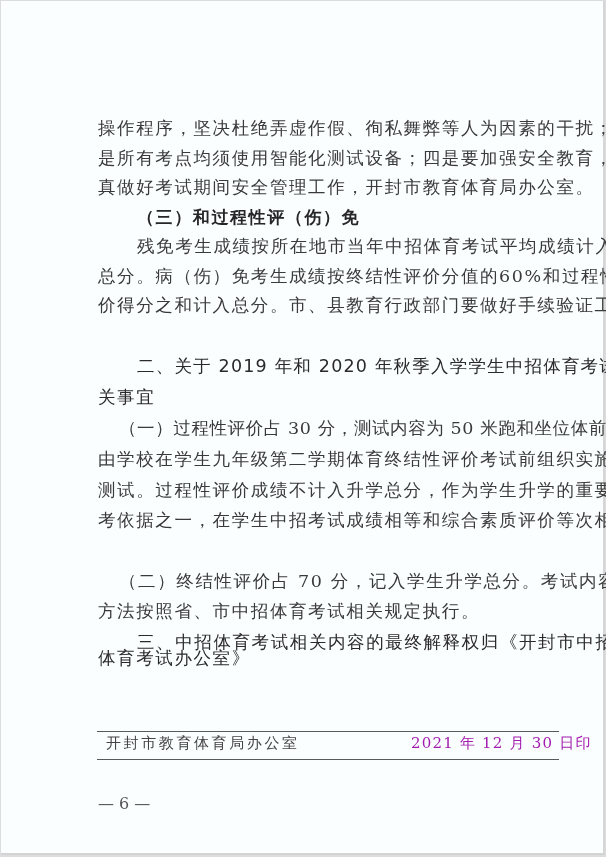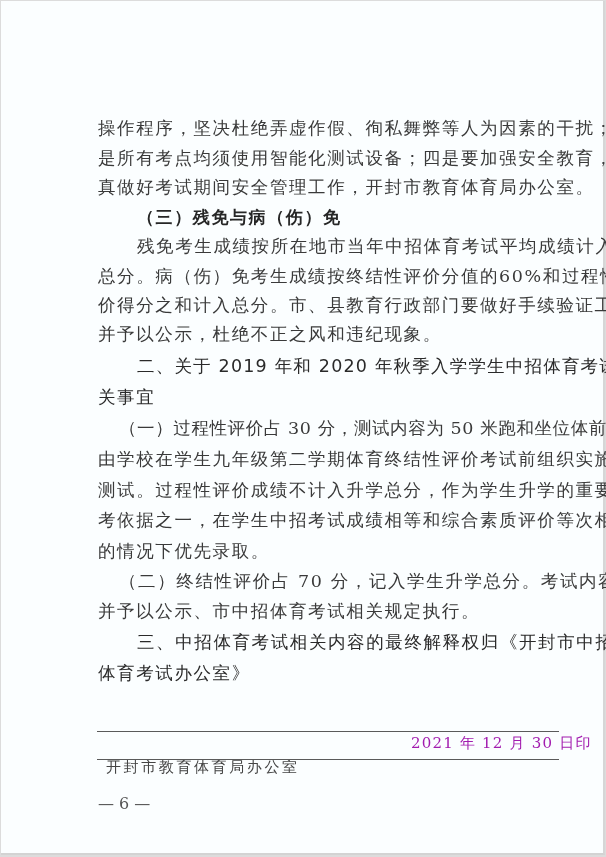--- a/index.html
+++ b/index.html
@@ -53,21 +53,20 @@
     background: #5a5a5a;
   }
   .footer-left {
     position: absolute;
     left: 105px;
     top: 733px;
     font-family: "DejaVu Serif", "Liberation Serif", serif;
     font-size: 15px;
     color: #444;
     letter-spacing: 2.6px;
-    margin-top: 24px;
   }
   .footer-right {
     position: absolute;
     left: 410px;
     top: 733px;
     font-family: "DejaVu Serif", "Liberation Serif", serif;
     font-size: 15px;
     color: #a21caf;
     letter-spacing: 1.2px;
   }
@@ -82,41 +81,39 @@
 </style>
 </head>
 <body>
 
 <div class="page">
 
   <div class="line" style="top:116px">操作程序，坚决杜绝弄虚作假、徇私舞弊等人为因素的干扰；三</div>
   <div class="line" style="top:146px">是所有考点均须使用智能化测试设备；四是要加强安全教育，认</div>
   <div class="line" style="top:175px">真做好考试期间安全管理工作，开封市教育体育局办公室。</div>
 
-  <div class="line indent bold" style="top:205px">（三）残免与病（伤）免</div>
+  <div class="line indent bold" style="top:205px">（三）和过程性评（伤）免</div>
 
   <div class="line indent" style="top:234px">残免考生成绩按所在地市当年中招体育考试平均成绩计入</div>
   <div class="line" style="top:264px">总分。病（伤）免考生成绩按终结性评价分值的60%和过程性评</div>
   <div class="line" style="top:293px">价得分之和计入总分。市、县教育行政部门要做好手续验证工作，</div>
-  <div class="line" style="top:322px">并予以公示，杜绝不正之风和违纪现象。</div>
 
   <div class="line indent heavy" style="top:354px; letter-spacing:1.2px">二、关于 2019 年和 2020 年秋季入学学生中招体育考试相</div>
   <div class="line heavy" style="top:385px">关事宜</div>
 
   <div class="line" style="top:416px; left:118px; letter-spacing:0.6px">（一）过程性评价占 30 分，测试内容为 50 米跑和坐位体前屈。</div>
   <div class="line" style="top:447px">由学校在学生九年级第二学期体育终结性评价考试前组织实施</div>
   <div class="line" style="top:478px">测试。过程性评价成绩不计入升学总分，作为学生升学的重要参</div>
   <div class="line" style="top:508px">考依据之一，在学生中招考试成绩相等和综合素质评价等次相同</div>
-  <div class="line" style="top:539px">的情况下优先录取。</div>
 
   <div class="line" style="top:569px; left:118px">（二）终结性评价占 70 分，记入学生升学总分。考试内容和</div>
-  <div class="line" style="top:599px">并予以公示、市中招体育考试相关规定执行。</div>
+  <div class="line" style="top:599px">方法按照省、市中招体育考试相关规定执行。</div>
 
   <div class="line indent heavy" style="top:630px">三、中招体育考试相关内容的最终解释权归《开封市中招</div>
-  <div class="line heavy" style="top:661px">体育考试办公室》</div>
+  <div class="line heavy" style="top:646px">体育考试办公室》</div>
 
   <div class="rule" style="top:730px"></div>
   <div class="footer-left">开封市教育体育局办公室</div>
   <div class="footer-right">2021 年 12 月 30 日印</div>
   <div class="rule" style="top:758px"></div>
 
   <div class="page-number">— 6 —</div>
 </div>
 
 </body></html>

